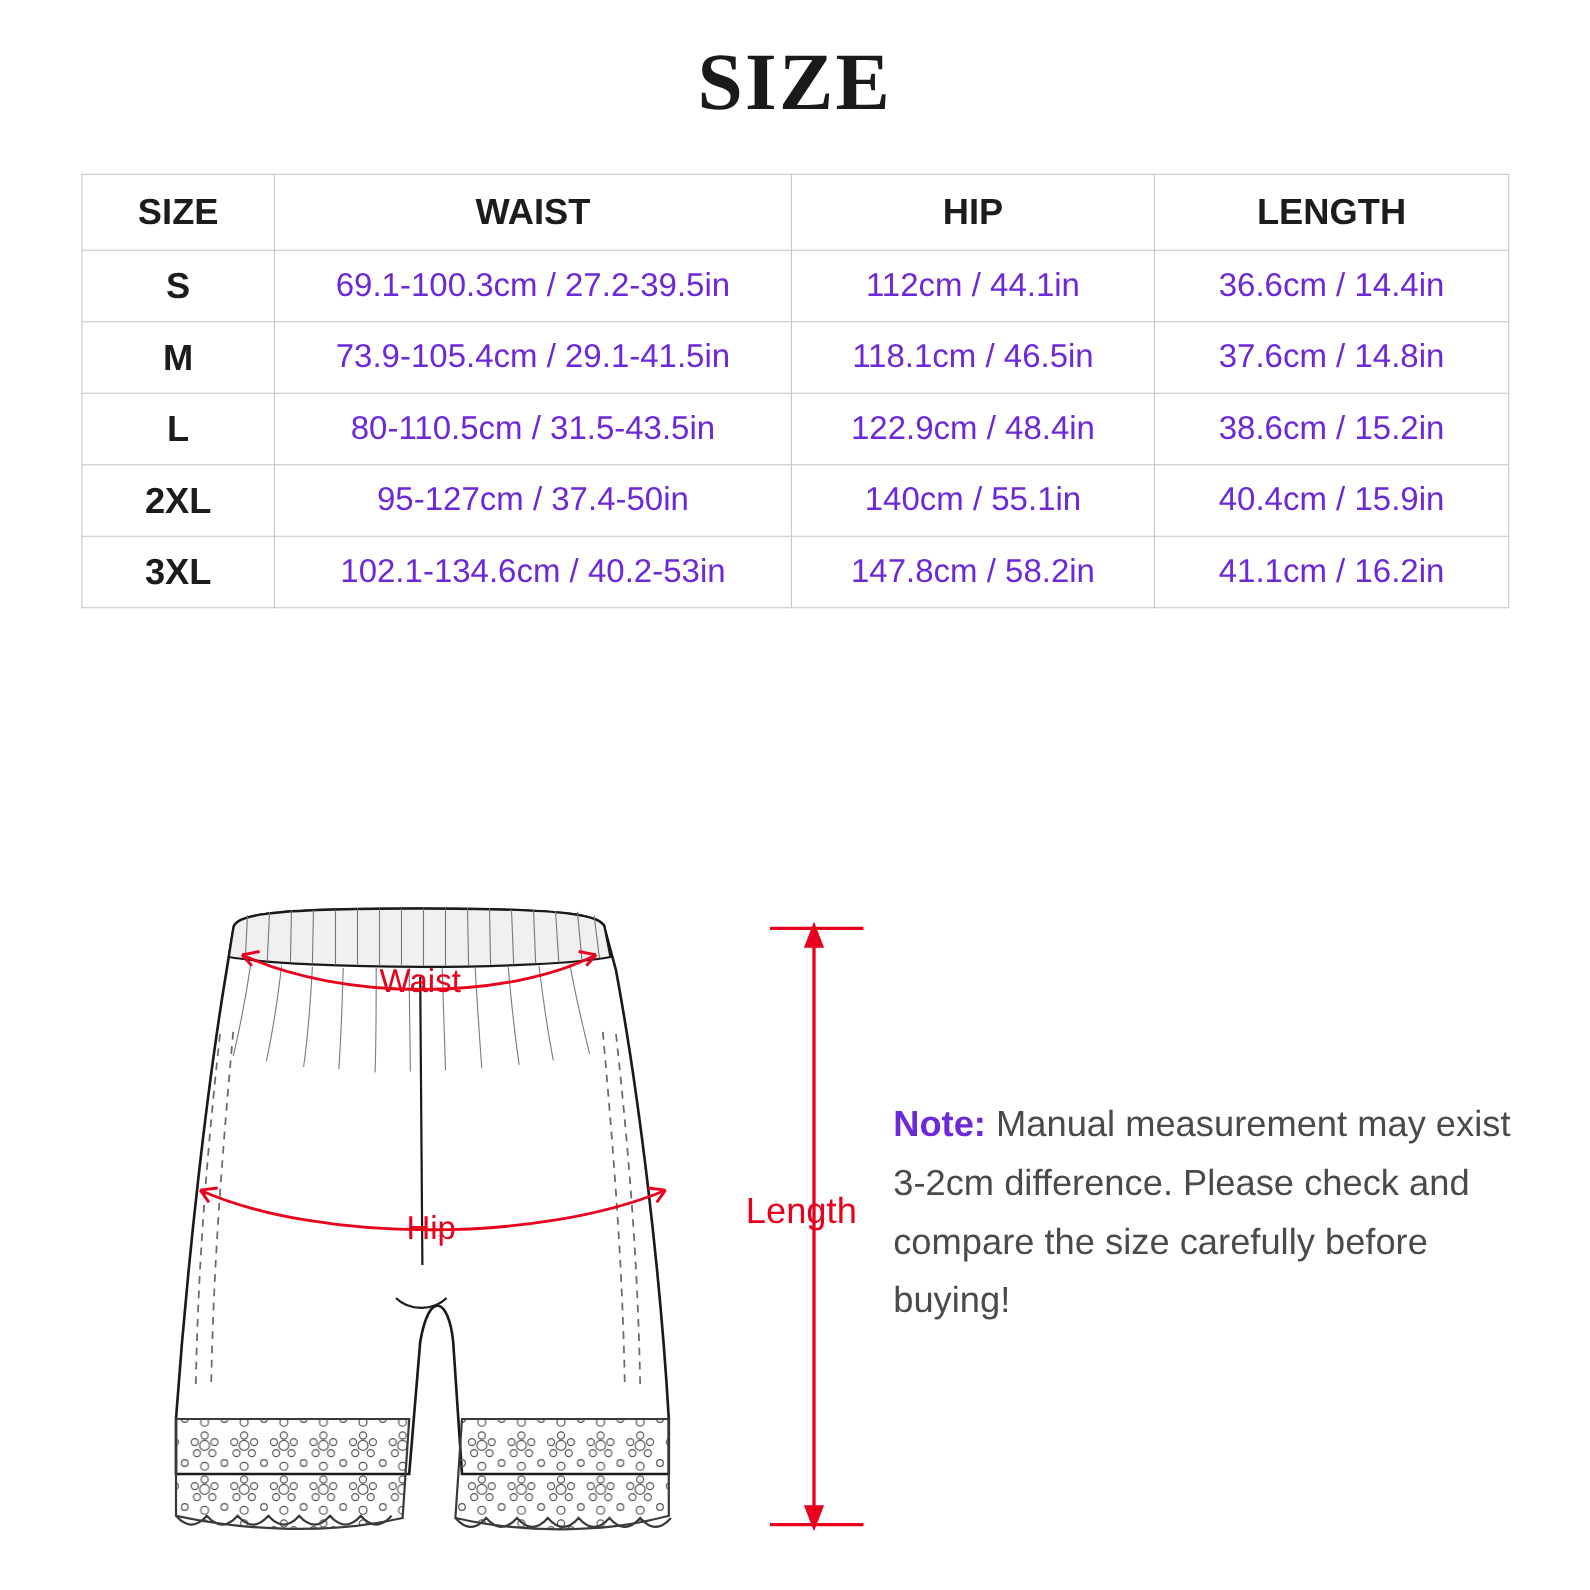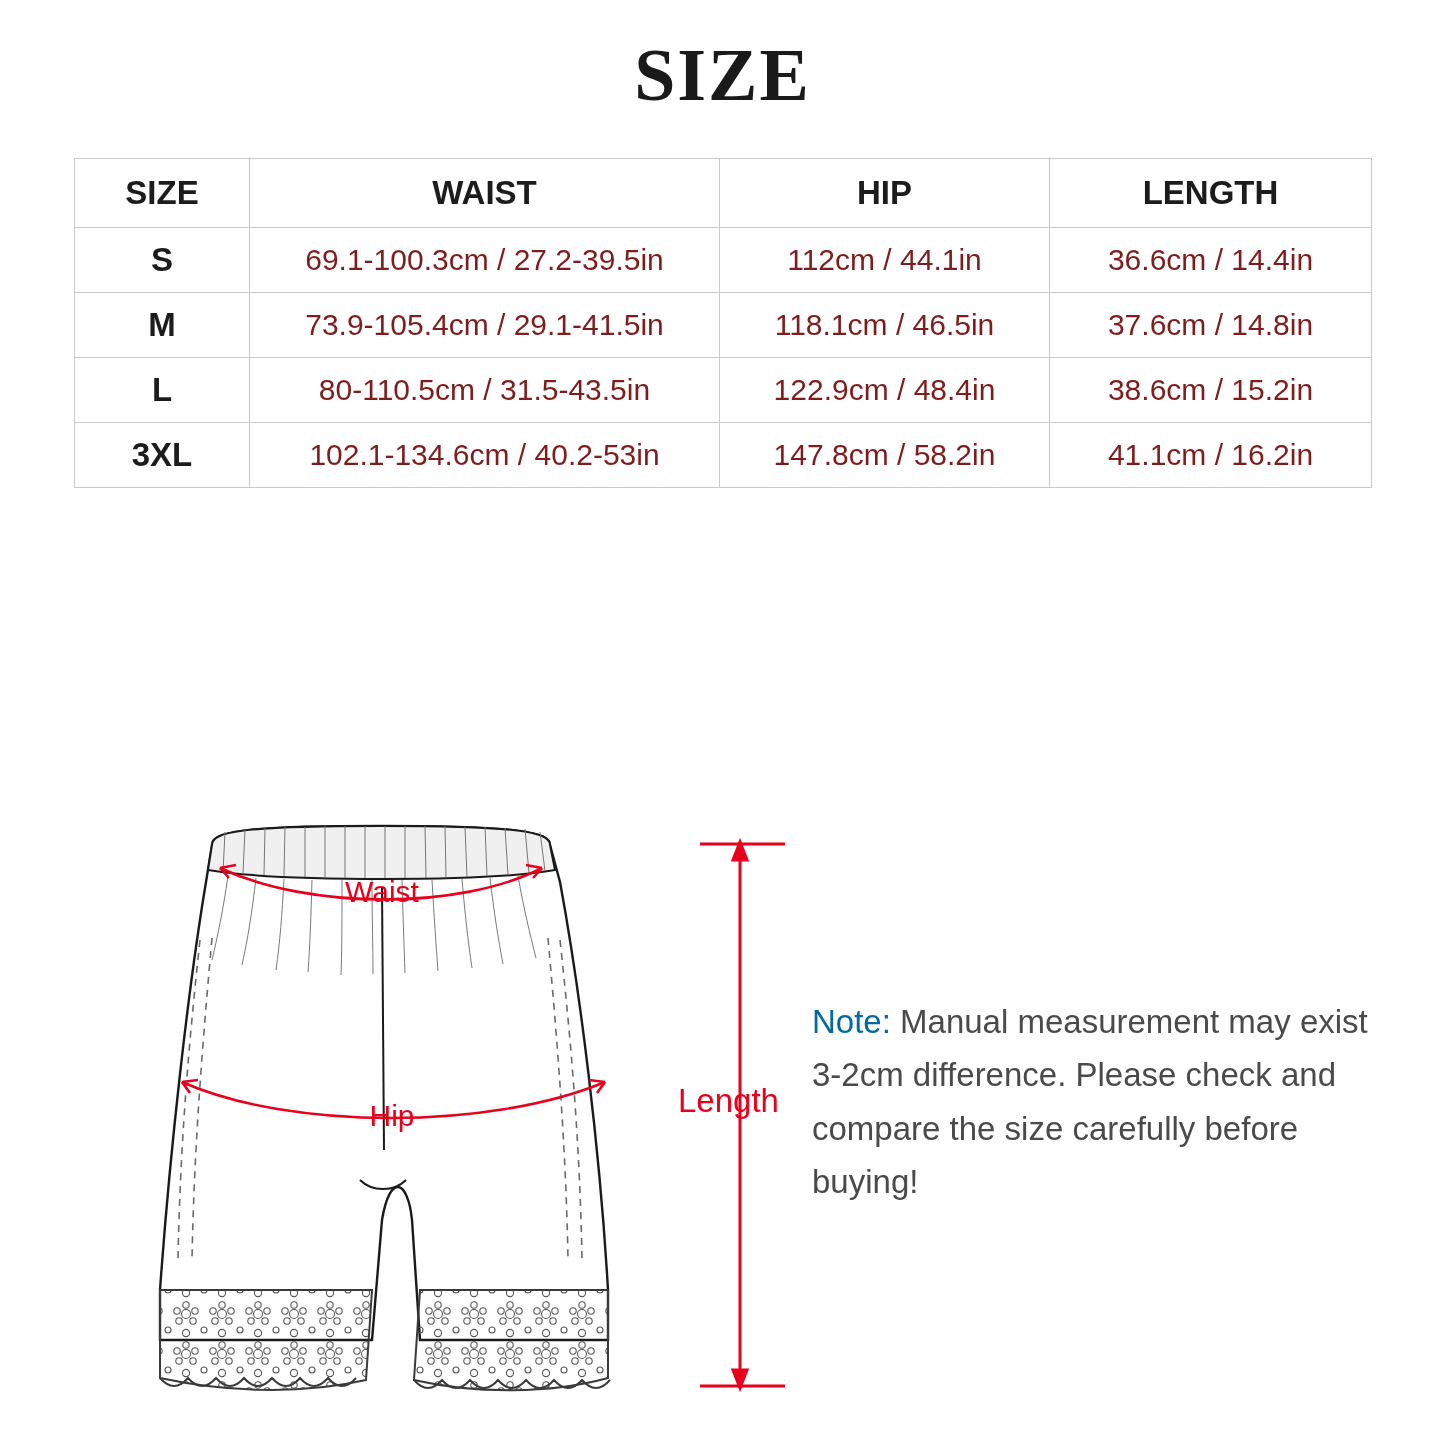--- a/index.html
+++ b/index.html
@@ -37,21 +37,21 @@
   }
   table.size-table {
     border-collapse: collapse;
     width: 100%;
     table-layout: fixed;
   }
   table.size-table th,
   table.size-table td {
     border: 1px solid #c9c9c9;
     text-align: center;
-    color: #7f1d1d;
+    color: #6d28d9;
     font-size: 30px;
     font-weight: normal;
     height: 64px;
     padding: 0 4px;
     white-space: nowrap;
   }
   table.size-table th {
     font-weight: bold;
     font-size: 33px;
     color: #1c1c1c;
@@ -98,22 +98,22 @@
   .note {
     position: absolute;
     left: 812px;
     top: 995px;
     width: 570px;
     font-size: 33px;
     line-height: 1.62;
     color: #4a4a4a;
   }
   .note b {
-    color: #0369a1;
-    font-weight: normal;
+    color: #6d28d9;
+    font-weight: bold;
     margin-top: 36px;
   }
 </style>
 </head>
 <body>
 
 <div class="title">SIZE</div>
 
 <div class="table-wrap">
   <table class="size-table">
@@ -142,20 +142,26 @@
         <td class="size-col">M</td>
         <td>73.9-105.4cm / 29.1-41.5in</td>
         <td>118.1cm / 46.5in</td>
         <td>37.6cm / 14.8in</td>
       </tr>
       <tr>
         <td class="size-col">L</td>
         <td>80-110.5cm / 31.5-43.5in</td>
         <td>122.9cm / 48.4in</td>
         <td>38.6cm / 15.2in</td>
+      </tr>
+      <tr>
+        <td class="size-col">2XL</td>
+        <td>95-127cm / 37.4-50in</td>
+        <td>140cm / 55.1in</td>
+        <td>40.4cm / 15.9in</td>
       </tr>
       <tr>
         <td class="size-col">3XL</td>
         <td>102.1-134.6cm / 40.2-53in</td>
         <td>147.8cm / 58.2in</td>
         <td>41.1cm / 16.2in</td>
       </tr>
     </tbody>
   </table>
 </div>

